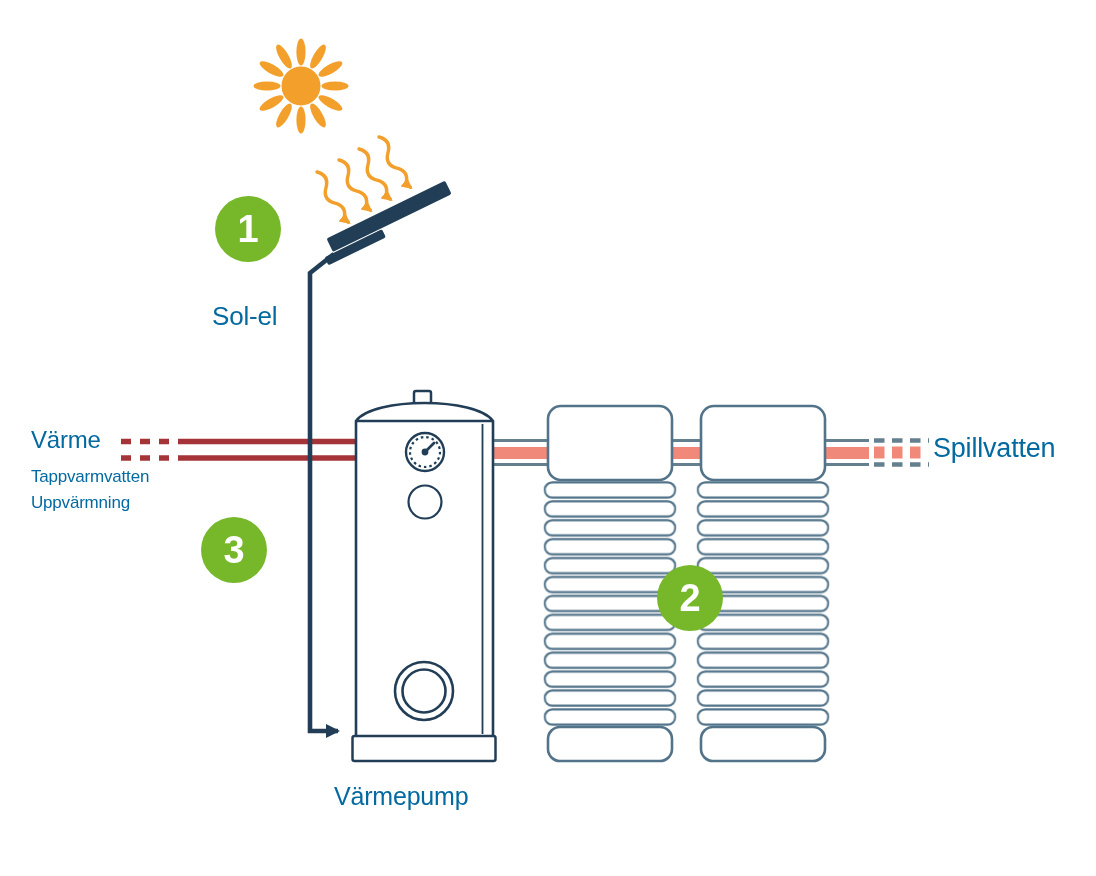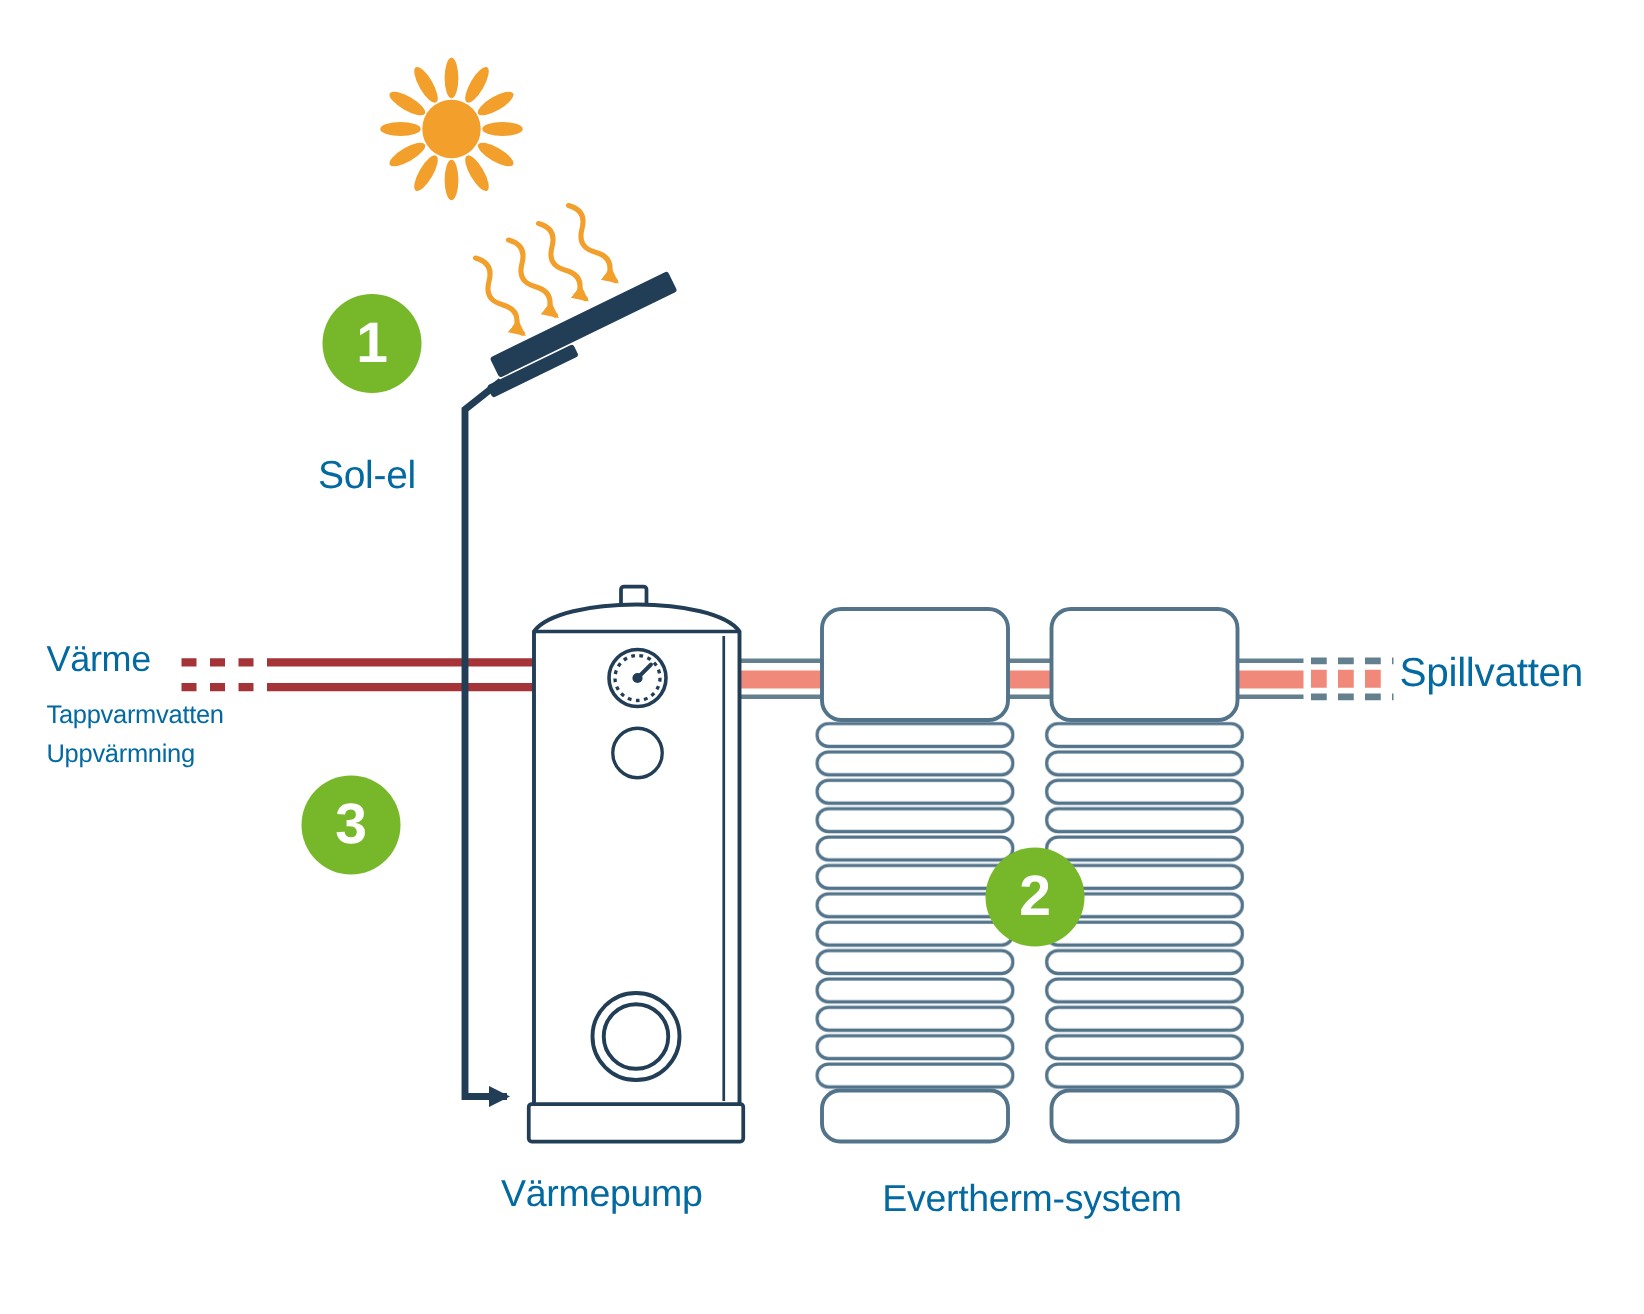--- a/index.html
+++ b/index.html
@@ -149,16 +149,15 @@
     <span>3</span>
   </div>
 
   <div class="label label-solel">Sol-el</div>
   <div class="label label-varme">Värme</div>
   <div class="label label-sub label-tappvarmvatten">Tappvarmvatten</div>
   <div class="label label-sub label-uppvarmning">Uppvärmning</div>
   <div class="label label-spillvatten">Spillvatten</div>
   <div class="label label-varmepump">Värmepump</div>
   <div class="label label-evertherm">
-    <div>Evertherm-system</div>
   </div>
 
 </div>
 
 </body></html>

